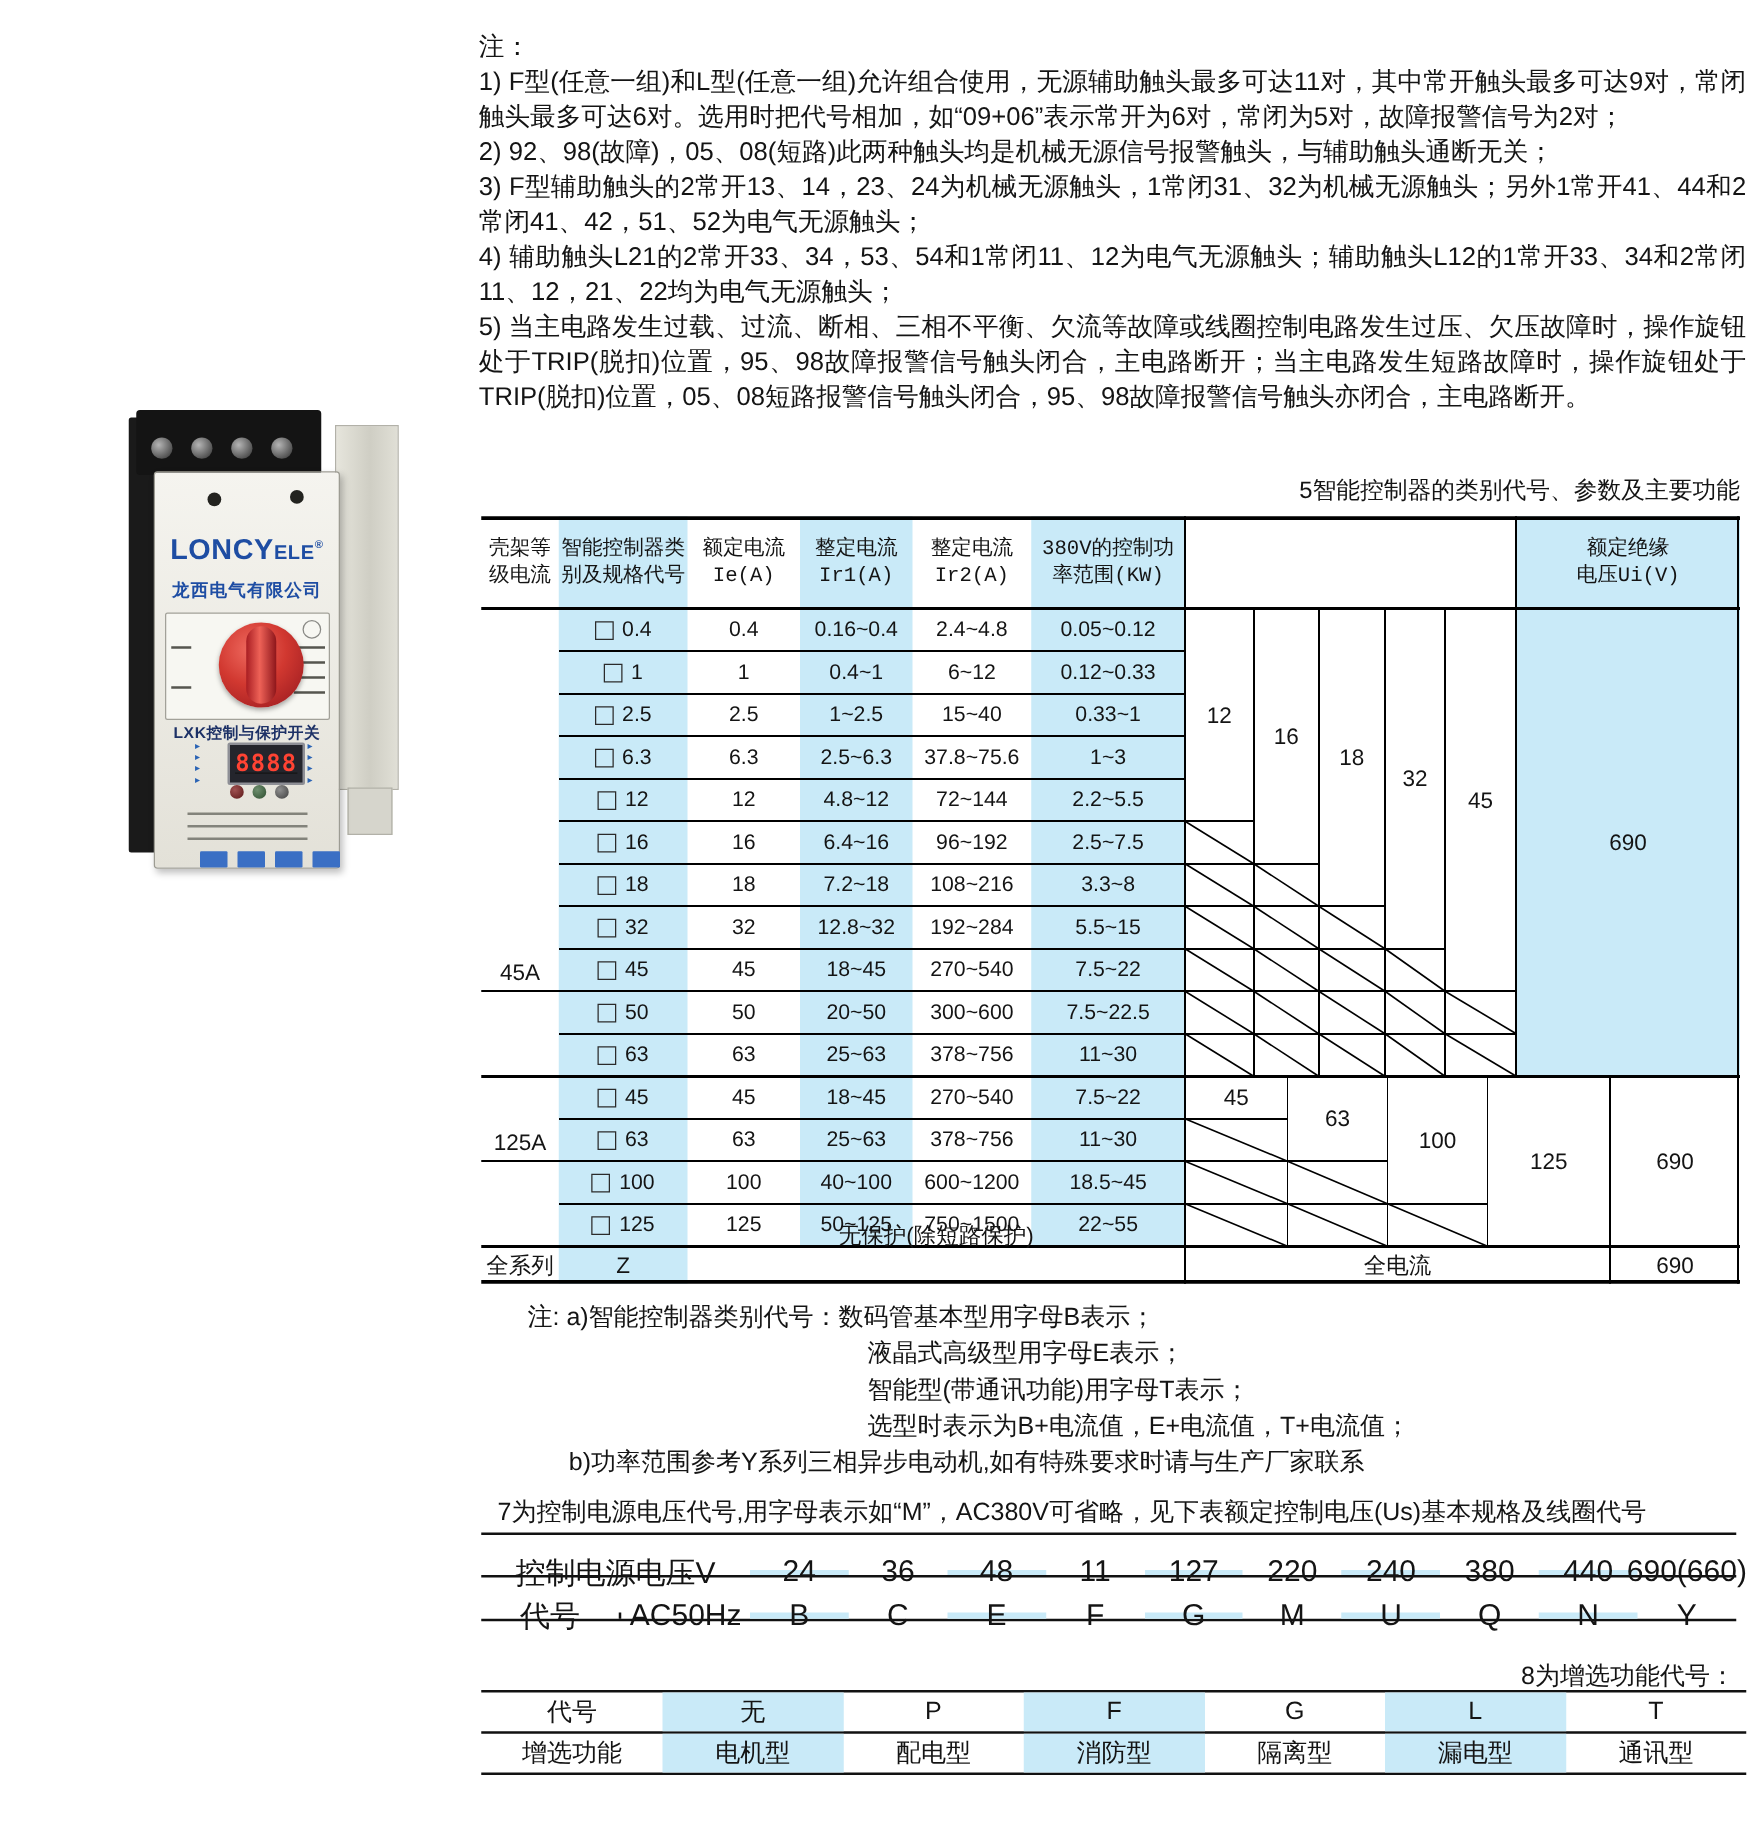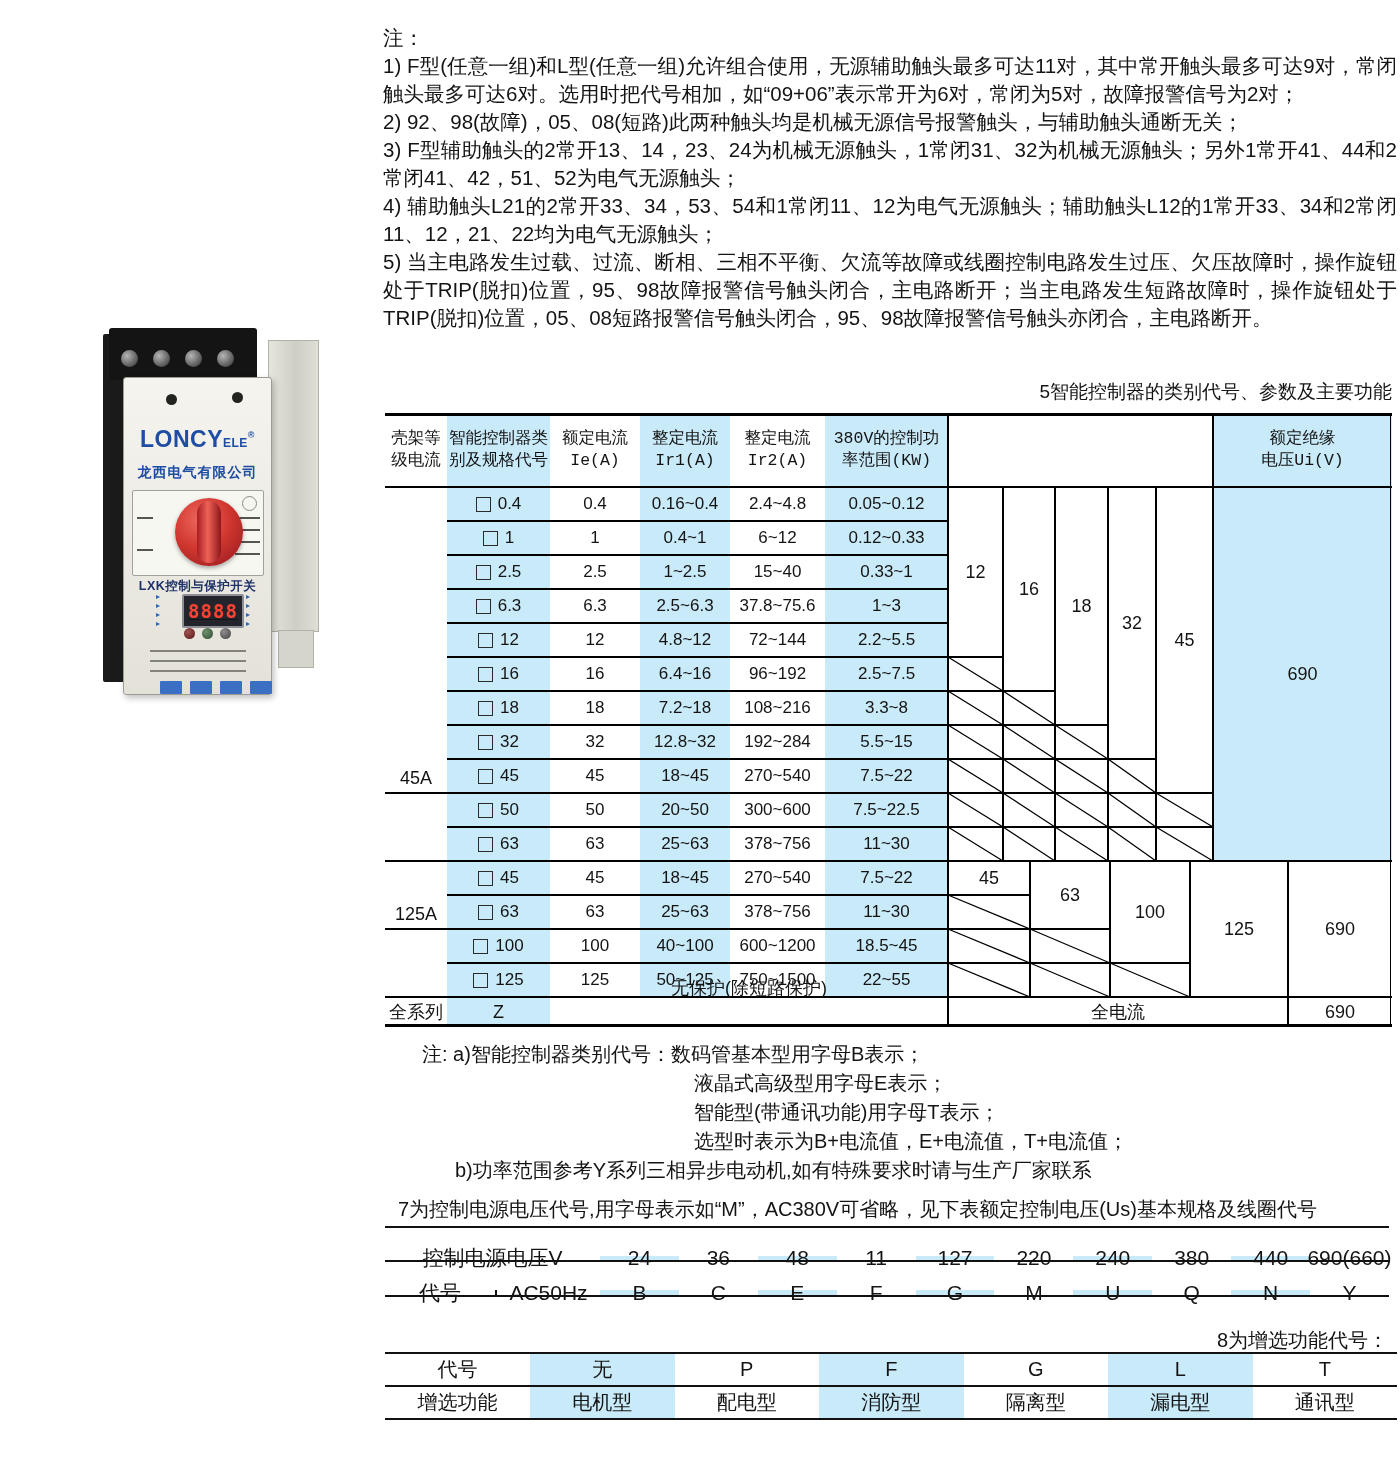--- a/index.html
+++ b/index.html
@@ -34,21 +34,21 @@
   .notes-bottom{position:absolute;left:385px;top:1040px;width:1010px;font-size:20px;line-height:29px;margin-left:37px;}
   .nb-line{white-space:nowrap;}
   .indent{padding-left:272px;}
   .indent-b{padding-left:33px;}
   
   .cap7{position:absolute;left:398px;top:1196px;width:995px;font-size:20px;}
   .vt{position:absolute;left:385px;top:1226px;width:1004px;border-top:2px solid #111;border-bottom:2px solid #111;}
   .vt-r{display:flex;}
   .vt-r1{height:32px;border-bottom:2px solid #111;}
   .vt-r2{height:33px;}
-  .vc{display:flex;align-items:center;justify-content:center;font-size:21px;flex:none;box-sizing:border-box;margin-top:28px;}
+  .vc{display:flex;align-items:center;justify-content:center;font-size:24px;flex:none;box-sizing:border-box;margin-top:28px;}
   .vc.lbl1{width:215px;}
   .vc.lbl2a{width:112px;border-right:2px solid #111;}
   .vc.lbl2b{width:103px;}
   .vc.val{width:78.9px;}
   .hl{background:var(--highlight);}
   
   .cap8{position:absolute;left:385px;top:1327px;width:1003px;text-align:right;font-size:20px;}
   .ft{position:absolute;left:385px;top:1352px;width:1012px;border-top:2px solid #111;border-bottom:2px solid #111;}
   .ft-r{display:flex;}
   .ft-r1{height:31px;border-bottom:2px solid #111;}
@@ -60,21 +60,21 @@
   .device{position:absolute;left:100px;top:328px;width:222px;height:372px;}
   .device i{position:absolute;display:block;}
   .dv-rail{position:absolute;left:168px;top:12px;width:49px;height:290px;background:linear-gradient(90deg,#e6e5dc,#cfcec4 55%,#e0dfd6);border:1px solid #b2b1a8;}
   .dv-rail-b{position:absolute;left:178px;top:302px;width:34px;height:36px;background:#d6d5cc;border:1px solid #b2b1a8;}
   .dv-left{position:absolute;left:3px;top:6px;width:22px;height:348px;background:#1a1a1a;border-radius:2px;}
   .dv-top{position:absolute;left:9px;top:0;width:148px;height:52px;background:#141414;border-radius:3px;}
   .scr{top:22px;width:17px;height:17px;border-radius:50%;background:radial-gradient(circle at 35% 35%,#b5b5b5,#4e4e4e 75%);}
   .dv-body{position:absolute;left:23px;top:49px;width:147px;height:316px;background:linear-gradient(180deg,#f5f4ef,#e3e1d8);border:1px solid #9d9c93;border-radius:3px;box-shadow:2px 3px 6px rgba(0,0,0,.25);}
   .dot{width:11px;height:11px;border-radius:50%;background:#23231f;}
   .dv-logo{position:absolute;left:0;top:48px;width:100%;text-align:center;color:var(--logo_blue);font-weight:bold;font-size:23px;letter-spacing:.5px;}
-  .dv-logo small{font-size:12px;font-weight:bold;}
+  .dv-logo small{font-size:16px;font-weight:bold;}
   .dv-logo sup{font-size:9px;}
   .dv-company{position:absolute;left:0;top:86px;width:100%;text-align:center;color:var(--logo_blue);font-weight:bold;font-size:14px;letter-spacing:1px;}
   .dv-mid{position:absolute;left:8px;top:112px;width:130px;height:84px;background:#f7f7f2;border:1px solid #a2a199;border-radius:2px;}
   .ccc{position:absolute;right:6px;top:5px;width:13px;height:13px;border:1.5px solid #8a8a86;border-radius:50%;}
   .tl{height:2px;background:#56564f;}
   .knob{position:absolute;left:42px;top:7px;width:68px;height:68px;border-radius:50%;
         background:radial-gradient(circle at 38% 32%,#ef6a5f,#d13830 45%,#9c1b20 92%);box-shadow:0 2px 4px rgba(0,0,0,.35);}
   .knob-handle{position:absolute;left:50%;top:3px;bottom:3px;width:24px;transform:translateX(-50%);
         border-radius:12px;background:linear-gradient(90deg,#a81d22,#ee6257 45%,#8e161b);}
   .dv-model{position:absolute;left:0;top:200px;width:100%;text-align:center;font-size:12.5px;font-weight:bold;color:#1d3166;letter-spacing:.5px;}

